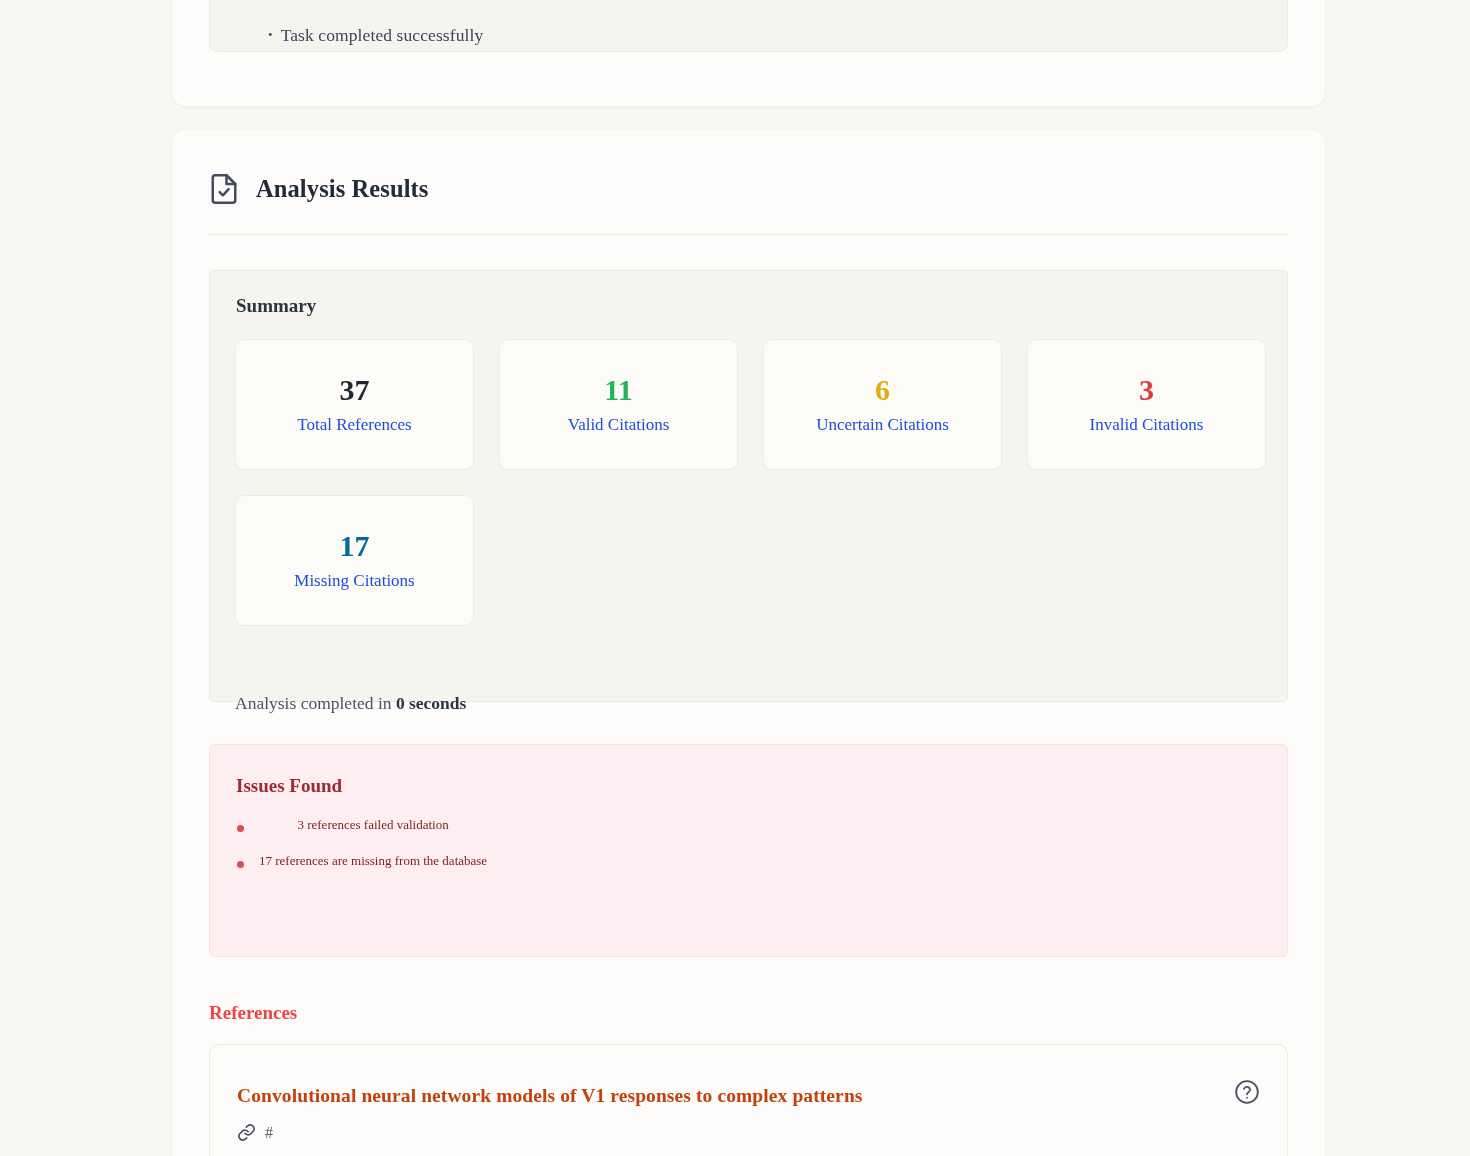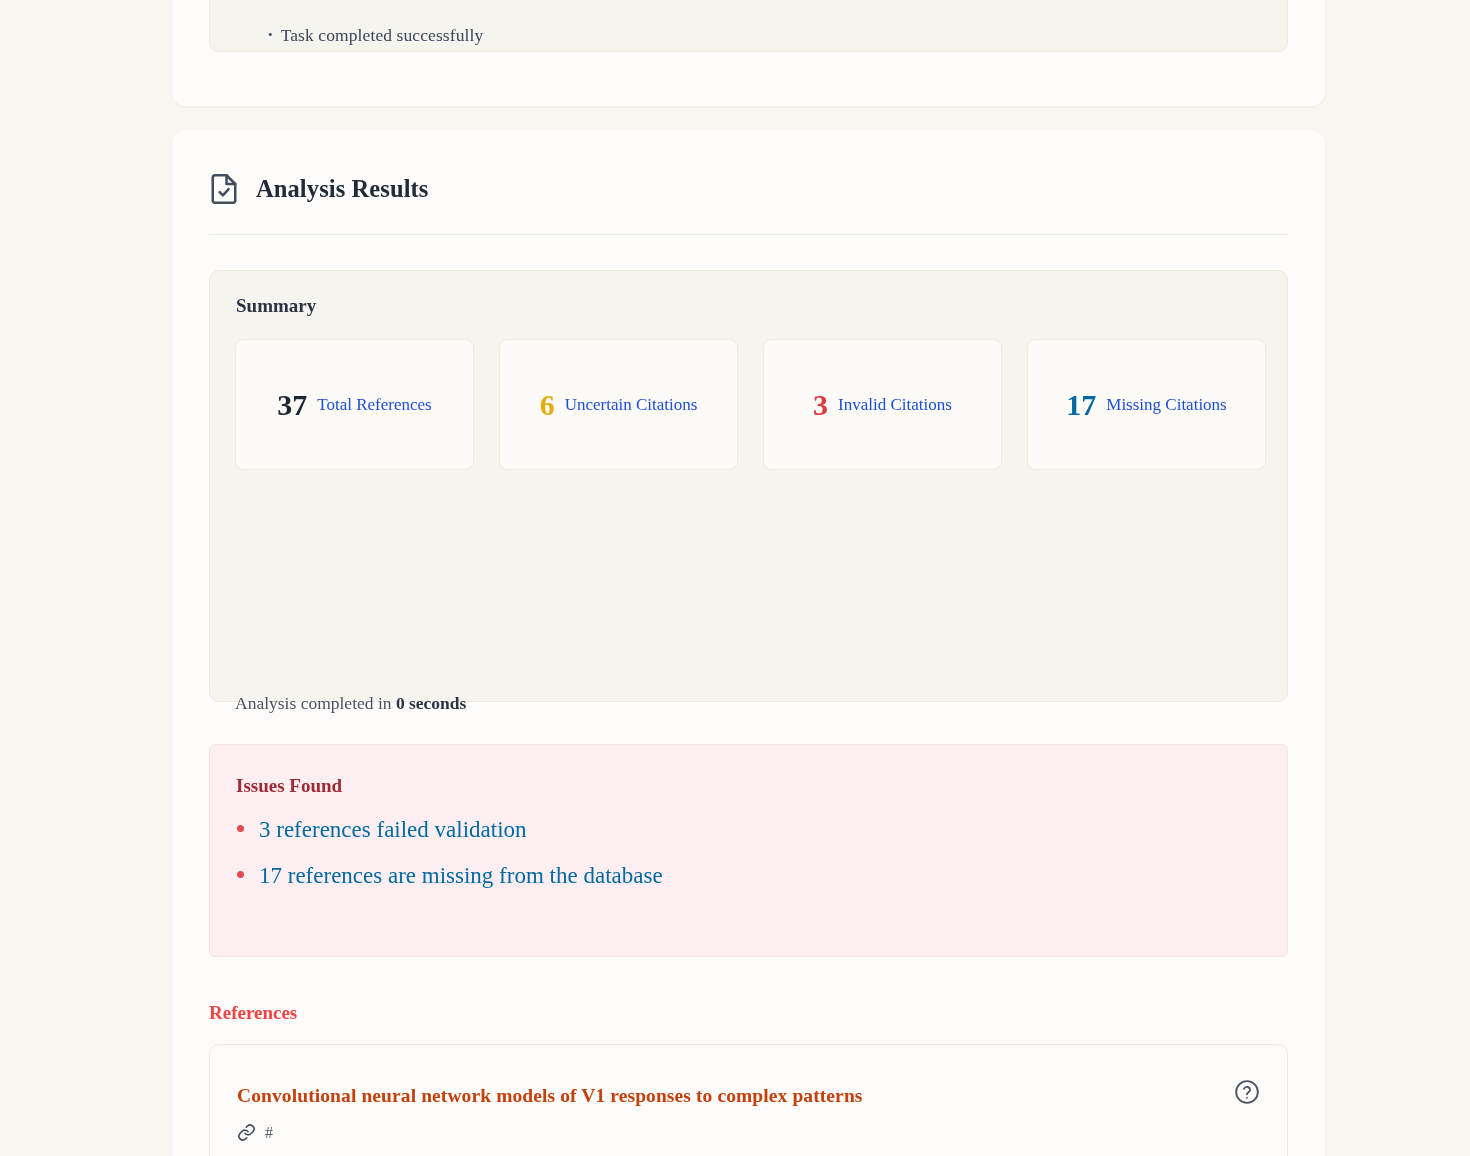--- a/index.html
+++ b/index.html
@@ -10,20 +10,21 @@
     background: #f7f6f1;
     font-family: "Liberation Serif", "DejaVu Serif", serif;
     overflow: hidden;
   }
 
   .page {
     position: relative;
     width: 1470px;
     height: 1156px;
     background: #f7f6f1;
+    text-align: center;
   }
 
   
   .card {
     position: absolute;
     left: 172px;
     width: 1153px;
     background: #fdfcfa;
     border-radius: 14px;
     box-shadow: 0 1px 3px rgba(40,35,25,0.05);
@@ -94,21 +95,21 @@
 
   
   .summary {
     position: absolute;
     left: 37px;
     top: 140px;
     width: 1079px;
     height: 432px;
     background: #f5f4ee;
     border: 1px solid #ecebdf;
-    border-radius: 10px;
+    border-radius: 5px;
   }
   .summary-title {
     position: absolute;
     left: 26px;
     top: 24px;
     font-size: 19px;
     font-weight: bold;
     color: #2c3444;
   }
 
@@ -121,21 +122,21 @@
     flex-wrap: wrap;
     gap: 25px;
   }
   .stat-card {
     width: 239px;
     height: 131px;
     background: #fcfbf8;
     border: 1px solid #edece1;
     border-radius: 9px;
     display: flex;
-    flex-direction: row;
+    flex-direction: column;
     align-items: center;
     justify-content: center;
     gap: 10px;
   }
   .stat-value {
     font-size: 30px;
     font-weight: bold;
     line-height: 1;
   }
   .stat-label {
@@ -175,22 +176,22 @@
   .issues-list {
     position: absolute;
     left: 26px;
     top: 72px;
     list-style: none;
   }
   .issues-list li {
     position: relative;
     padding-left: 23px;
     margin-bottom: 20px;
-    font-size: 23px;
-    color: #0369a1;
+    font-size: 13px;
+    color: #7f1d1d;
   }
   .issues-list li:last-child { margin-bottom: 0; }
   .issues-list li::before {
     content: "";
     position: absolute;
     left: 1px;
     top: 8px;
     width: 7px;
     height: 7px;
     border-radius: 50%;
@@ -277,20 +278,24 @@
     <div class="summary">
       <div class="summary-title">Summary</div>
 
       <div class="stat-grid">
 
         <div class="stat-card">
           <div class="stat-value" style="color:#1f2633">37</div>
           <div class="stat-label">Total References</div>
         </div>
 
+        <div class="stat-card">
+          <div class="stat-value" style="color:#22b356">11</div>
+          <div class="stat-label">Valid Citations</div>
+        </div>
 
         <div class="stat-card">
           <div class="stat-value" style="color:#e3ad10">6</div>
           <div class="stat-label">Uncertain Citations</div>
         </div>
 
         <div class="stat-card">
           <div class="stat-value" style="color:#dc3a3f">3</div>
           <div class="stat-label">Invalid Citations</div>
         </div>

